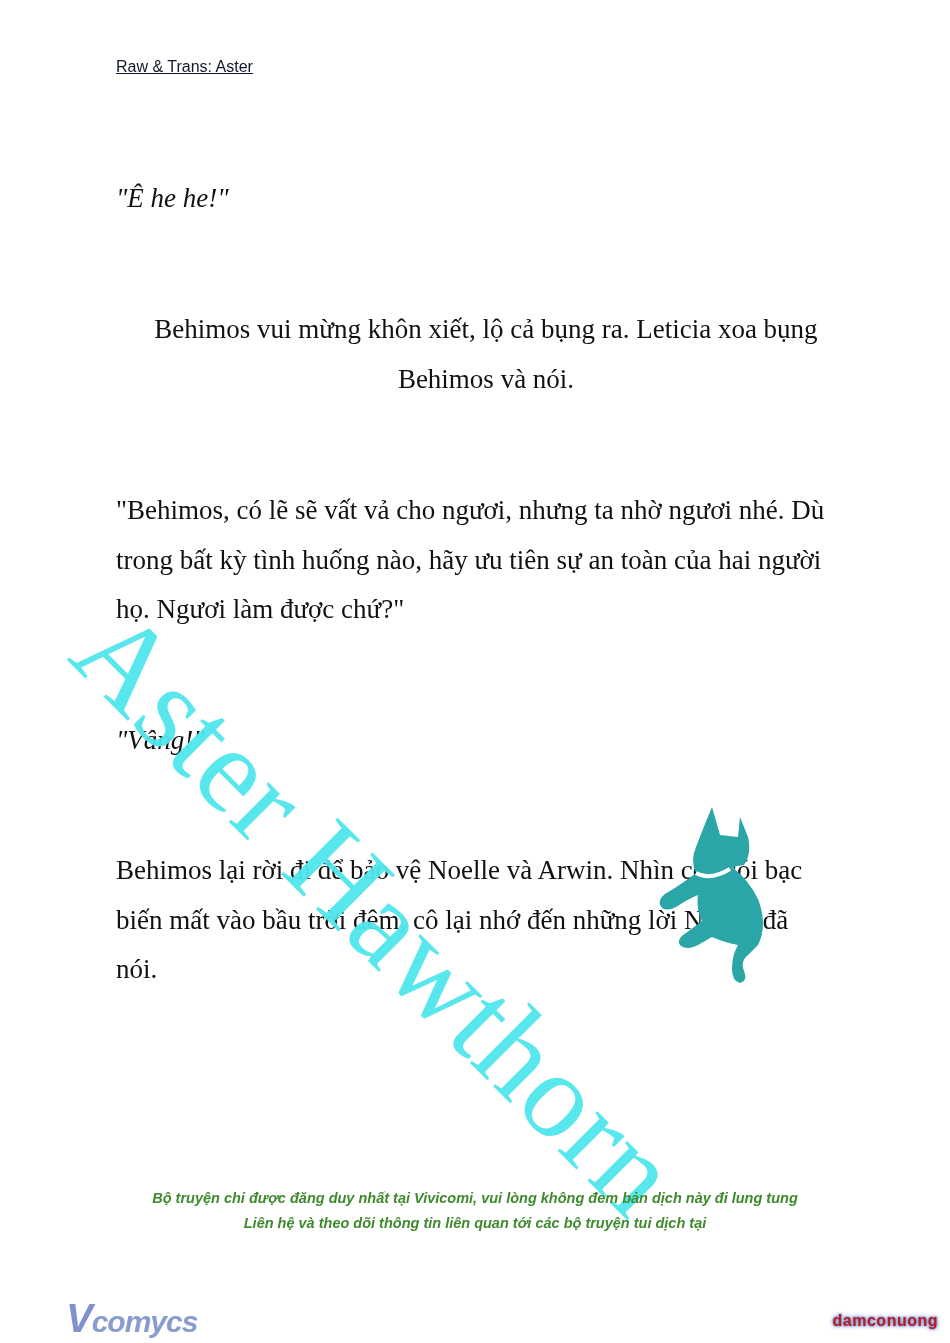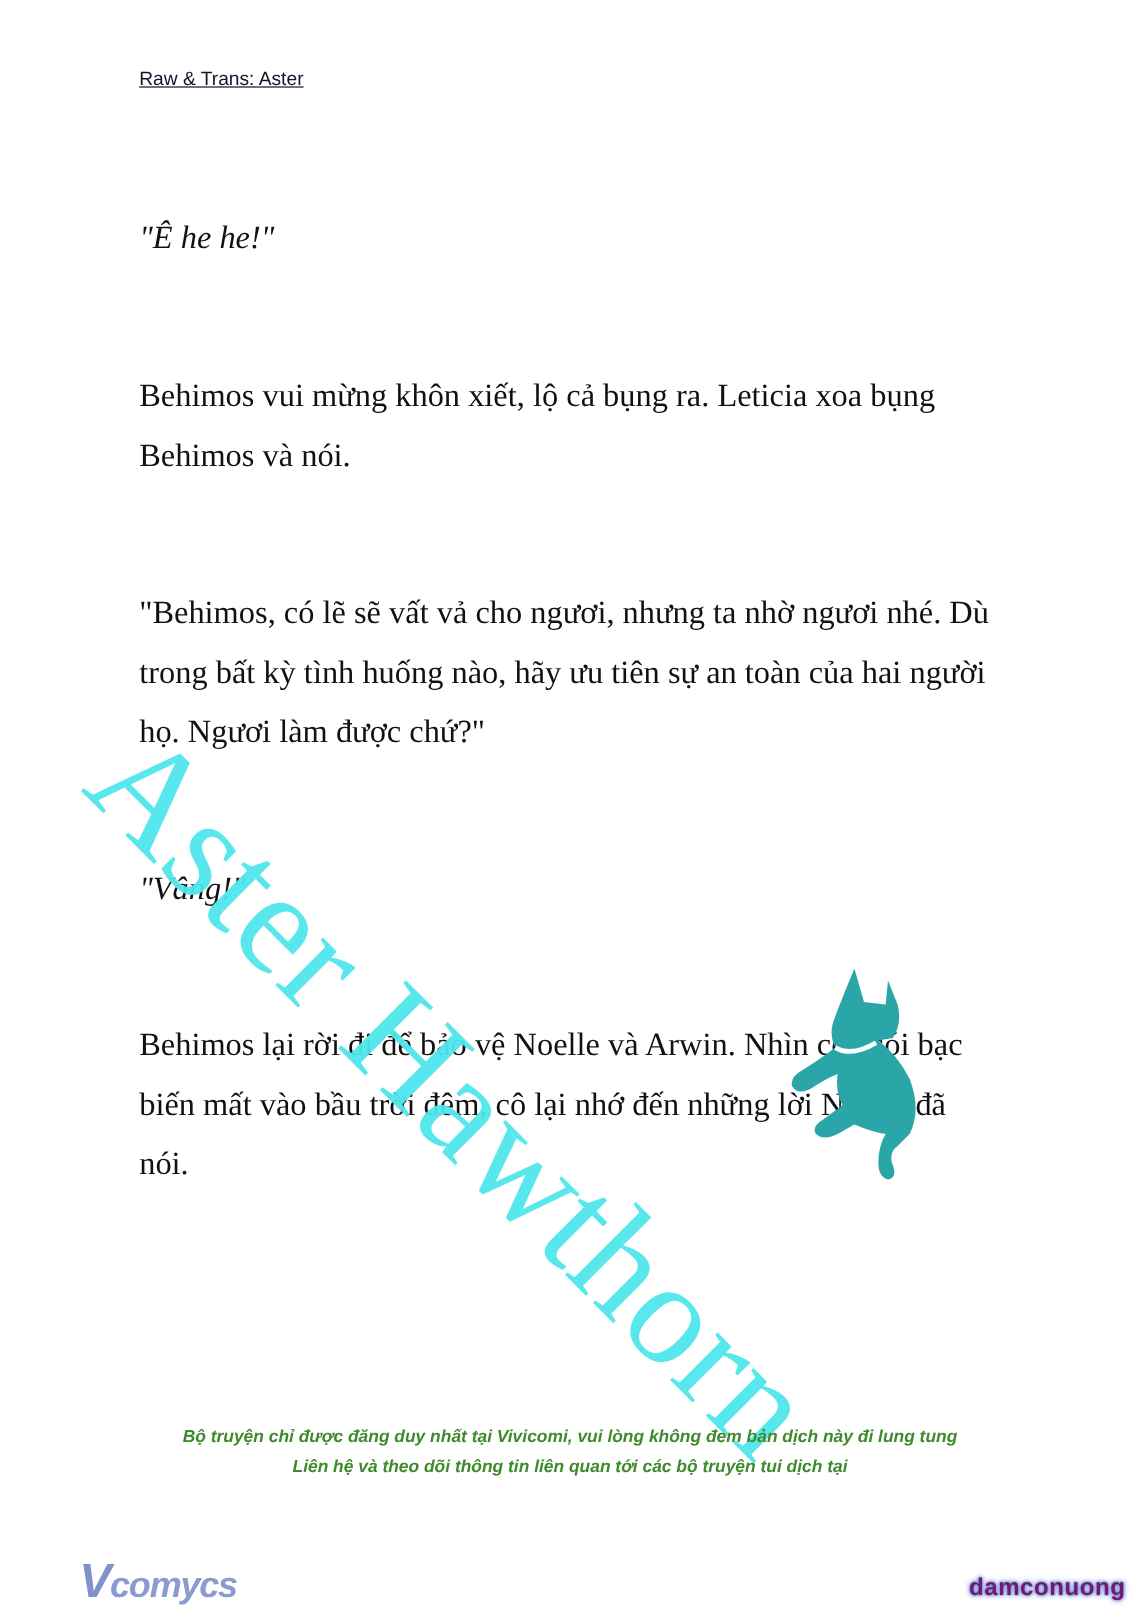--- a/index.html
+++ b/index.html
@@ -33,32 +33,32 @@
     }
     .footer-notice div { margin: 0; }
     .logo-left {
       position: absolute; left: 18px; top: 1296px;
       font-family: "Liberation Sans", sans-serif; font-style: italic; font-weight: bold;
       font-size: 30px; color: #8a9bd0; letter-spacing: -1px; margin-left: 48px;
     }
     .logo-left .v { font-size: 40px; color: #7f92cc; }
     .logo-right {
       position: absolute; right: 12px; top: 1312px;
-      font-family: "Liberation Sans", sans-serif; font-weight: bold; font-size: 20px;
-      color: #701a75; letter-spacing: 0.5px;
+      font-family: "Liberation Sans", sans-serif; font-weight: bold; font-size: 16px;
+      color: #b91c1c; letter-spacing: 0.5px;
       text-shadow: 0 0 3px #7b8fd6, 0 0 5px #7b8fd6, 0 0 2px #6c80c8;
     }
   </style>
 </head>
 <body>
 
 <div class="header">Raw &amp; Trans: Aster</div>
 
 <p class="para italic" style="top:174px;">"Ê he he!"</p>
-<p class="para" style="top:305px;">Behimos vui mừng khôn xiết, lộ cả bụng ra. Leticia xoa bụng Behimos và nói.</p>
+<p class="para" style="top:305px;text-align:center;">Behimos vui mừng khôn xiết, lộ cả bụng ra. Leticia xoa bụng Behimos và nói.</p>
 <p class="para" style="top:486px;">"Behimos, có lẽ sẽ vất vả cho ngươi, nhưng ta nhờ ngươi nhé. Dù trong bất kỳ tình huống nào, hãy ưu tiên sự an toàn của hai người họ. Ngươi làm được chứ?"</p>
 <p class="para italic" style="top:716px;">"Vâng!"</p>
 <p class="para" style="top:846px; width:700px;">Behimos lại rời đi để bảo vệ Noelle và Arwin. Nhìn con sói bạc biến mất vào bầu trời đêm, cô lại nhớ đến những lời Noelle đã nói.</p>
 
 <div class="watermark">Aster Hawthorn</div>
 
 <svg class="cat" viewBox="0 0 150 190">
   <g fill="#2aa5a8">
     <path d="M72 12 L80 40 L98 42 L100 22 L108 42 Q112 58 104 70 L92 72 Q108 84 118 104 Q128 130 118 150 L108 160 Q100 166 104 176 Q108 186 100 188 Q92 186 92 174 Q92 160 98 150 Q86 148 72 142 L58 150 Q46 156 40 150 Q36 144 46 138 L62 126 Q56 114 58 100 Q48 104 36 112 Q24 118 20 110 Q18 102 30 96 Q46 86 56 78 Q50 66 56 52 Q62 36 72 12 Z"></path>
   </g>

